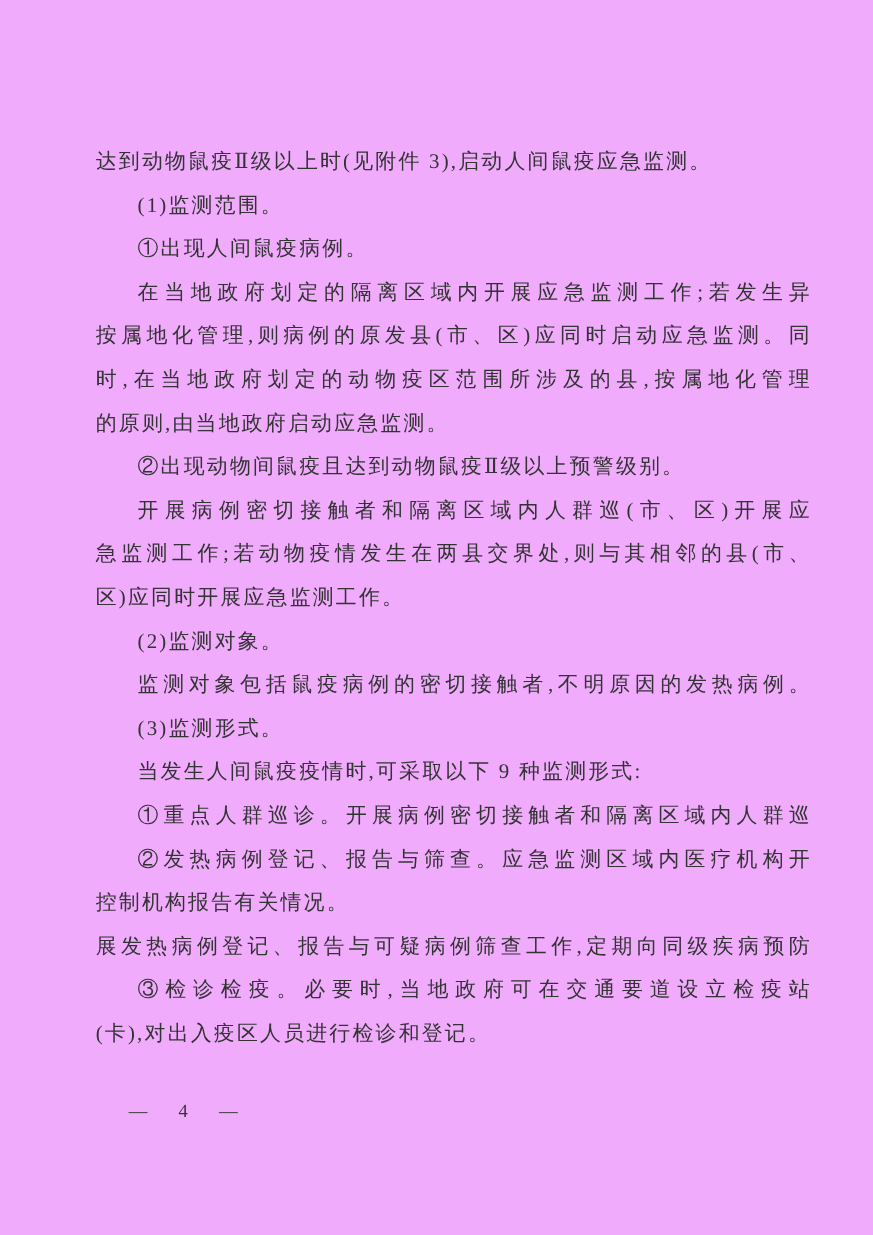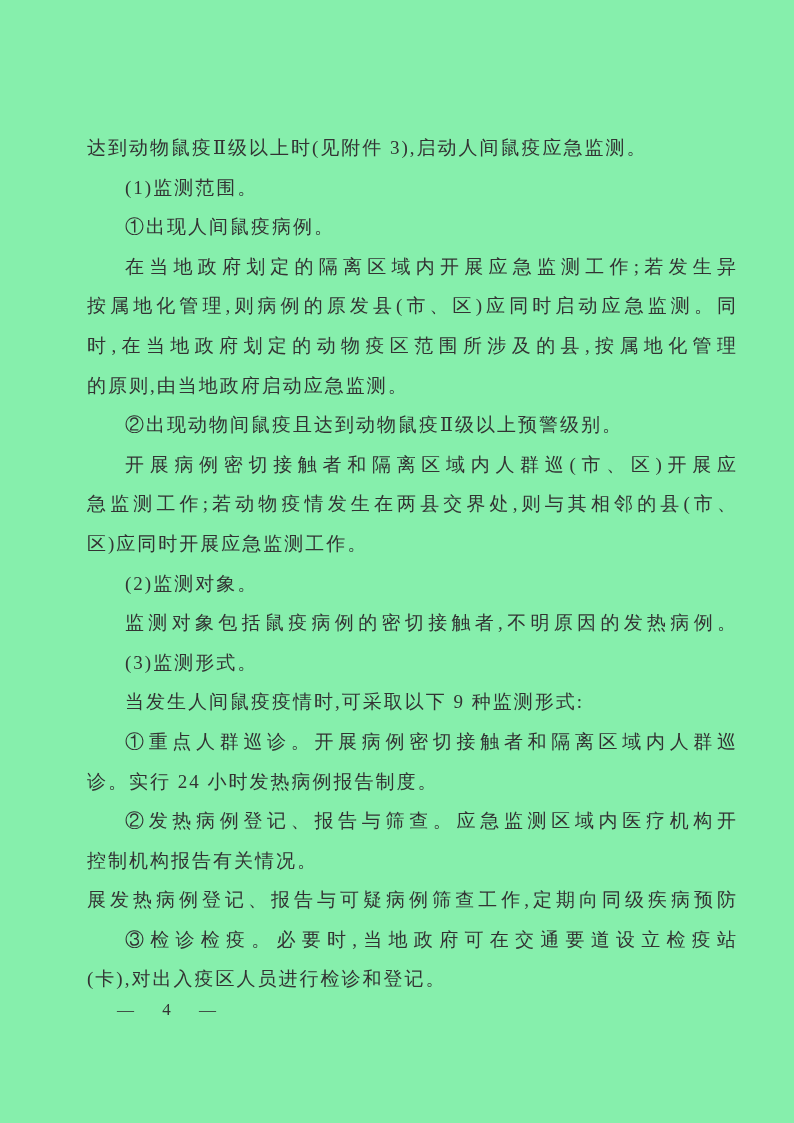--- a/index.html
+++ b/index.html
@@ -4,21 +4,21 @@
 <style>
   html, body {
     margin: 0;
     padding: 0;
     background: #e8e8e8;
   }
   .page {
     position: relative;
     width: 794px;
     height: 1123px;
-    background: #86efac;
+    background: #f0abfc;
     margin: 0 auto;
     overflow: hidden;
     font-family: "Liberation Serif", "DejaVu Serif", serif;
     color: #333333;
   }
   .content {
     position: absolute;
     left: 87px;
     top: 128px;
     width: 651px;
@@ -64,21 +64,20 @@
     <div class="line">的原则,由当地政府启动应急监测。</div>
     <div class="line indent">②出现动物间鼠疫且达到动物鼠疫Ⅱ级以上预警级别。</div>
     <div class="line indent fill">开展病例密切接触者和隔离区域内人群巡(市、区)开展应</div>
     <div class="line fill">急监测工作;若动物疫情发生在两县交界处,则与其相邻的县(市、</div>
     <div class="line">区)应同时开展应急监测工作。</div>
     <div class="line indent">(2)监测对象。</div>
     <div class="line indent fill">监测对象包括鼠疫病例的密切接触者,不明原因的发热病例。</div>
     <div class="line indent">(3)监测形式。</div>
     <div class="line indent">当发生人间鼠疫疫情时,可采取以下 9 种监测形式:</div>
     <div class="line indent fill">①重点人群巡诊。开展病例密切接触者和隔离区域内人群巡</div>
-    <div class="line">诊。实行 24 小时发热病例报告制度。</div>
     <div class="line indent fill">②发热病例登记、报告与筛查。应急监测区域内医疗机构开</div>
     <div class="line">控制机构报告有关情况。</div>
     <div class="line fill">展发热病例登记、报告与可疑病例筛查工作,定期向同级疾病预防</div>
     <div class="line indent fill">③检诊检疫。必要时,当地政府可在交通要道设立检疫站</div>
     <div class="line">(卡),对出入疫区人员进行检诊和登记。</div>
   </div>
   <div class="footer">— 4 —</div>
 </div>
 
 </body></html>

